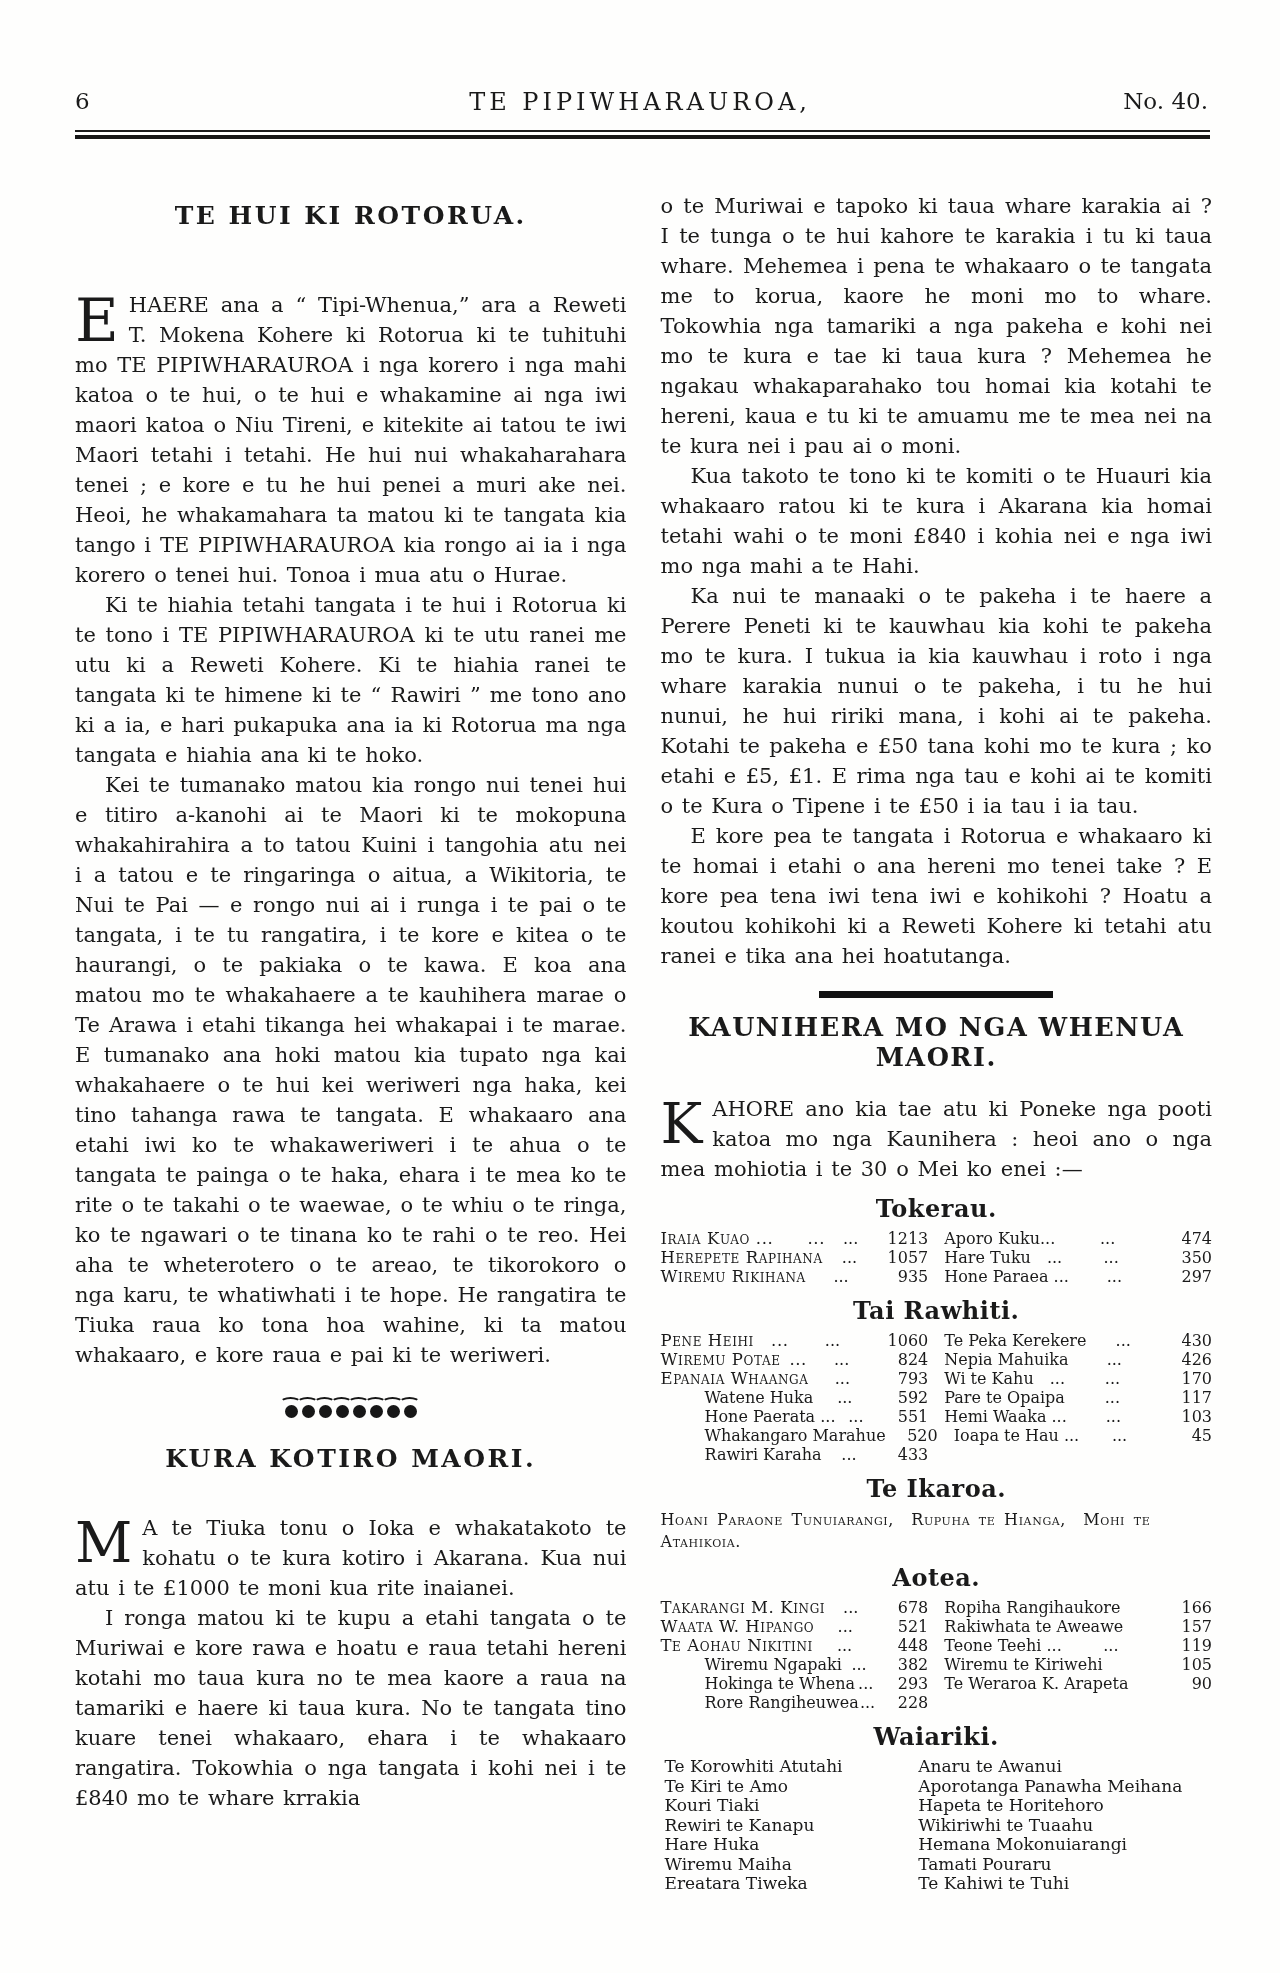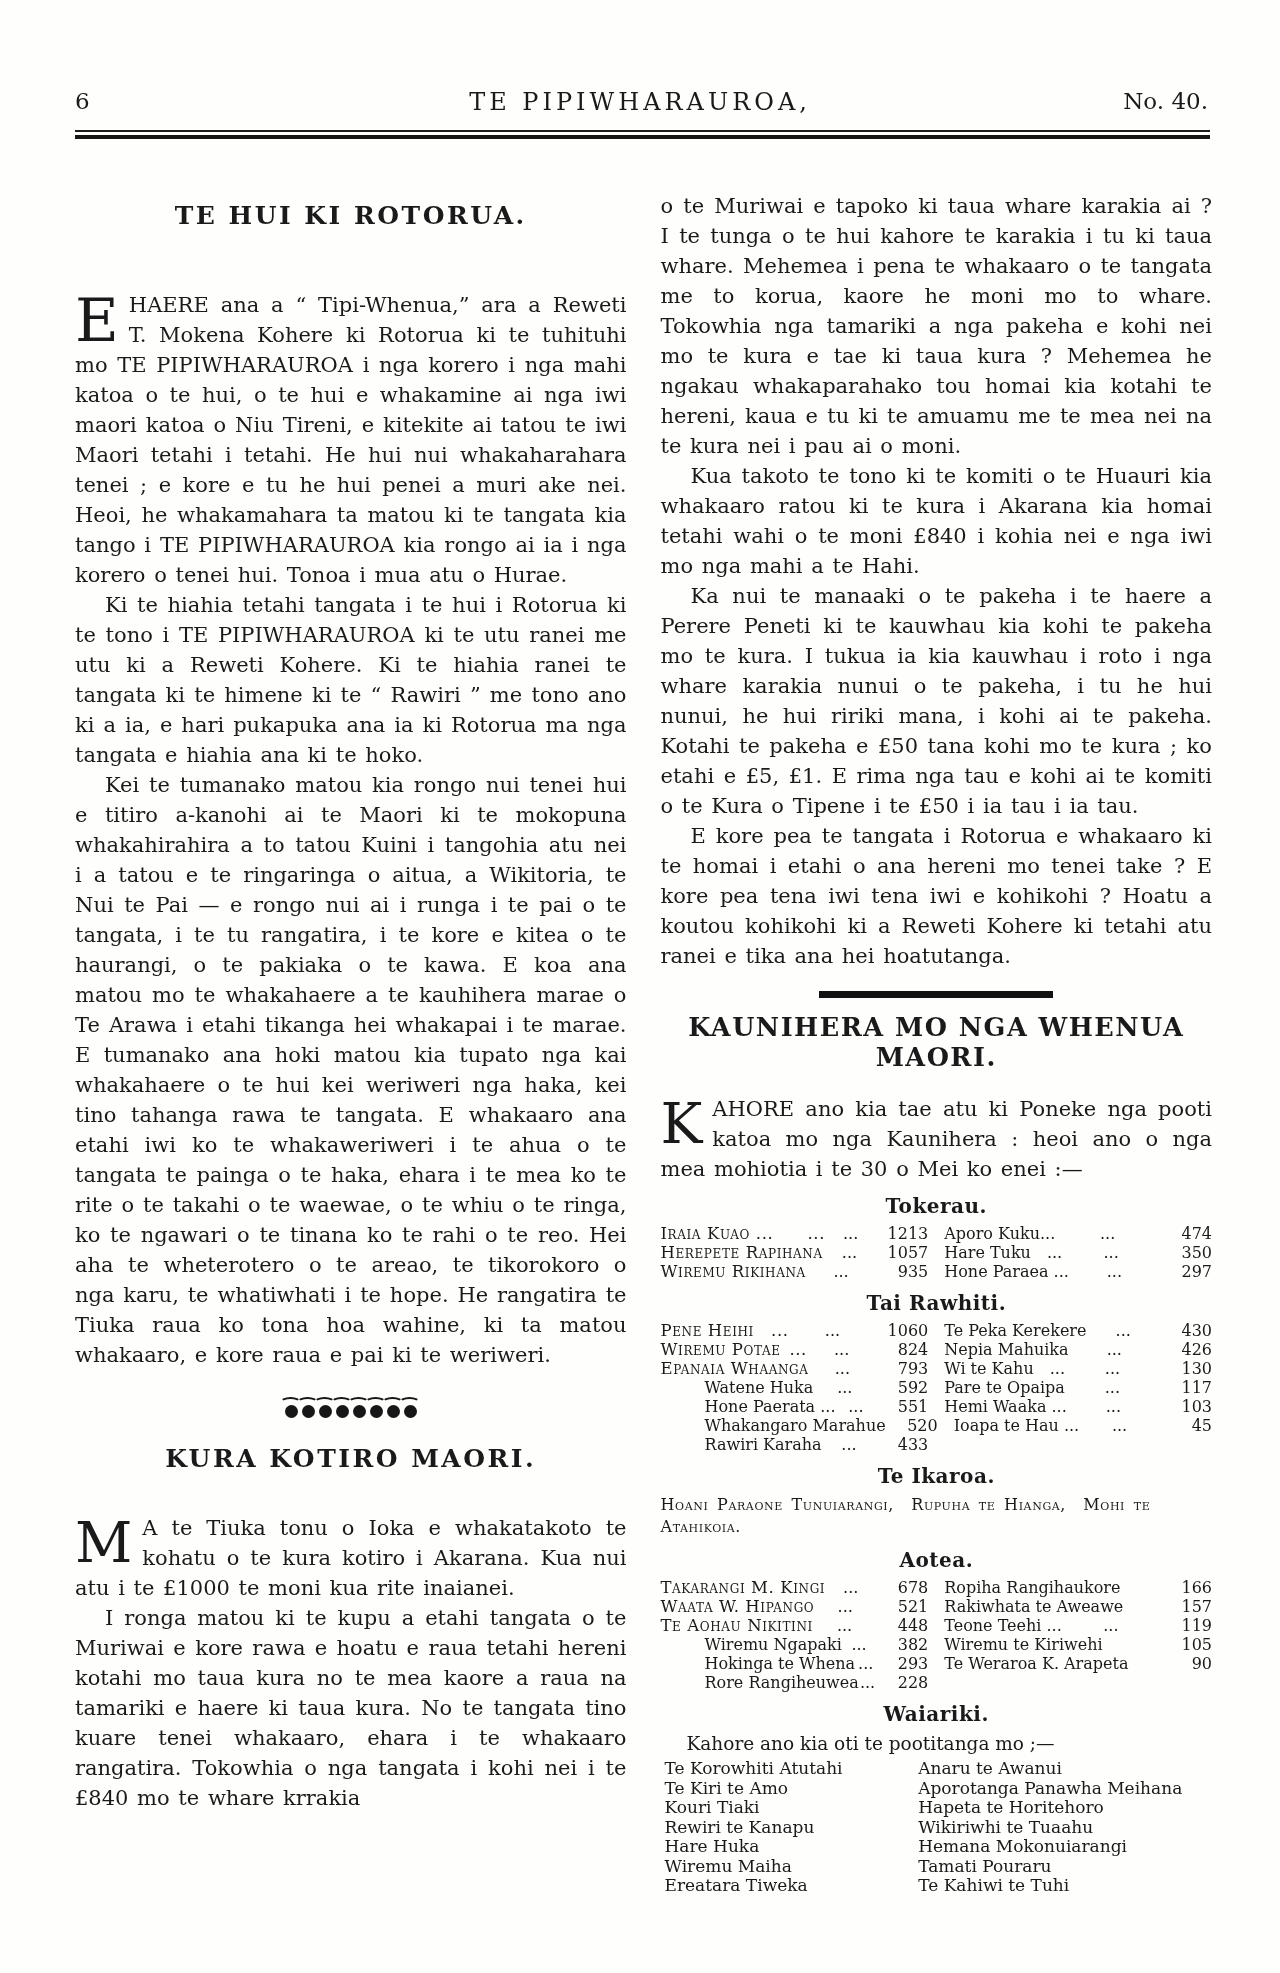--- a/index.html
+++ b/index.html
@@ -25,21 +25,21 @@
   .para { font-size:21px; line-height:30px; text-align:justify; text-indent:30px; margin:0; word-spacing:2px; }
   .para.noind { text-indent:0; }
   .dropcap { float:left; font-size:60px; line-height:50px; padding:5px 10px 0 0; }
   .dropcap.wide { font-size:56px; }
   .ornament { display:flex; justify-content:center; margin:26px 0 0; }
   .orn-unit { width:17px; height:22px; position:relative; }
   .orn-unit .dot { position:absolute; bottom:0; left:2px; width:13px; height:13px; border-radius:50%; background:#171717; }
   .orn-unit .arc { position:absolute; top:1px; left:-3px; width:21px; height:11px; border:2.5px solid transparent; border-top-color:#171717; border-radius:50%; box-sizing:border-box; }
   .section-bar { width:234px; height:7px; background:#121212; margin:20px auto 14px; }
   
-  .subhead { text-align:center; font-weight:bold; font-size:20px; margin:10px 0 6px; letter-spacing:0.5px; }
+  .subhead { text-align:center; font-weight:bold; font-size:24px; margin:10px 0 6px; letter-spacing:0.5px; }
   .trow { display:flex; font-size:16px; line-height:19px; }
   .half { flex:1; display:flex; align-items:flex-start; }
   .half.lft { padding-right:16px; }
   .tname { white-space:pre; }
   .tname.sc { font-variant:small-caps; letter-spacing:0.6px; font-size:16.5px; }
   .tname.ind { padding-left:44px; }
   .tfill { flex:1; text-align:center; }
   .tval { width:52px; text-align:right; }
   .results-intro { font-size:18.5px; line-height:24px; text-indent:26px; margin:2px 0; }
   .winners { font-size:16px; line-height:22px; font-variant:small-caps; letter-spacing:0.6px; margin:0; word-spacing:3px; }
@@ -200,21 +200,21 @@
         </div>
         <div class="trow">
           <div class="half lft">
               <span class="tname sc">Epanaia Whaanga</span>
               <span class="tfill">...</span>
               <span class="tval">793</span>
             </div>
           <div class="half">
               <span class="tname">Wi te Kahu ...</span>
               <span class="tfill">...</span>
-              <span class="tval">130</span>
+              <span class="tval">170</span>
             </div>
         </div>
         <div class="trow">
           <div class="half lft">
               <span class="tname ind">Watene Huka</span>
               <span class="tfill">...</span>
               <span class="tval">592</span>
             </div>
           <div class="half">
               <span class="tname">Pare te Opaipa</span>
@@ -333,21 +333,20 @@
             </div>
           <div class="half">
               <span class="tname"></span>
               <span class="tfill"></span>
               <span class="tval"></span>
             </div>
         </div>
       </div>
 
       <div class="subhead">Waiariki.</div>
-      <p class="results-intro">Kahore ano kia oti te pootitanga mo ;—</p>
       <div class="namelists">
         <div class="namelist lft">
           <div class="nl-item">Te Korowhiti Atutahi</div>
           <div class="nl-item">Te Kiri te Amo</div>
           <div class="nl-item">Kouri Tiaki</div>
           <div class="nl-item">Rewiri te Kanapu</div>
           <div class="nl-item">Hare Huka</div>
           <div class="nl-item">Wiremu Maiha</div>
           <div class="nl-item">Ereatara Tiweka</div>
         </div>

